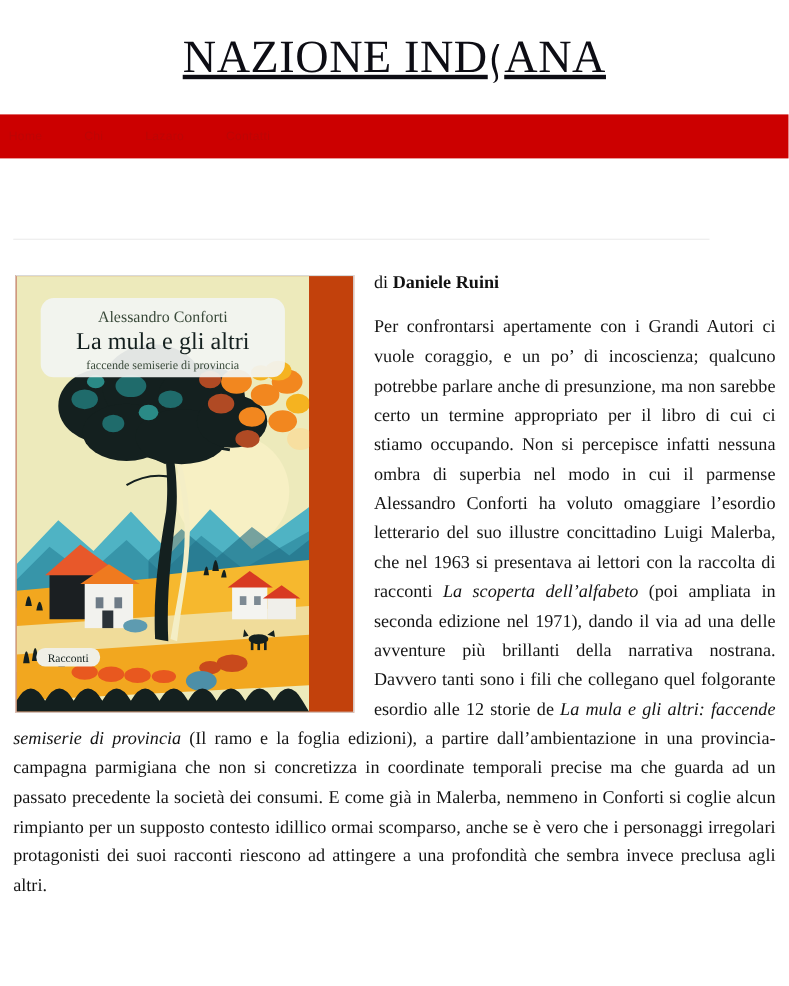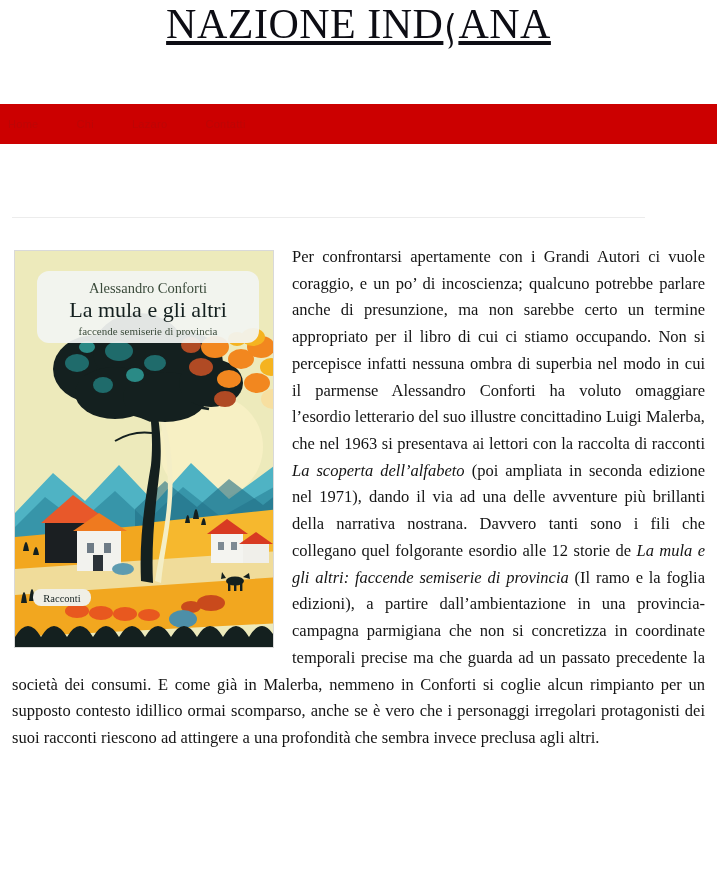--- a/index.html
+++ b/index.html
@@ -8,21 +8,21 @@
     width:717px; height:896px;
     background:#ffffff;
     font-family:"Liberation Serif", serif;
     color:#1a1a1a;
     overflow:hidden;
   }
 
   
   .masthead {
     height:104px;
-    display:flex; justify-content:center;
+    display:flex; align-items:center; justify-content:center;
     background:#ffffff;
   }
   .logo {
     font-family:"Liberation Serif", serif;
     font-size:42px;
     letter-spacing:0.5px;
     color:#0d0d14;
     white-space:nowrap;
     font-weight:400;
     position:relative;
@@ -75,21 +75,21 @@
     text-justify:inter-word;
     max-width:634px;
     letter-spacing:-0.1px;
   }
   .post-title::after { content:""; display:inline-block; width:100%; }
 
   .article { margin-top:26px; }
 
   .cover {
     float:left;
-    width:260px;
+    width:308px;
     height:398px;
     margin:6px 18px 10px 2px;
     border:1px solid #d9d9d9;
     overflow:hidden;
     background:#c2410c;
   }
   .cover svg { display:block; }
 
   .byline {
     font-size:16.5px;
@@ -268,18 +268,19 @@
           <text x="133" y="42" text-anchor="middle" font-family="Liberation Serif, serif" font-size="14.5" fill="#3a4a3a">Alessandro Conforti</text>
           <text x="133" y="66" text-anchor="middle" font-family="Liberation Serif, serif" font-size="22" fill="#14201f">La mula e gli altri</text>
           <text x="133" y="84" text-anchor="middle" font-family="Liberation Serif, serif" font-size="11" fill="#3a4a3a">faccende semiserie di provincia</text>
 
           <rect x="18" y="338" width="58" height="17" rx="8" fill="#f0efe6"></rect>
           <text x="47" y="351" text-anchor="middle" font-family="Liberation Serif, serif" font-size="10.5" fill="#14201f">Racconti</text>
         </g>
       </svg>
     </figure>
 
+    <p class="byline"><span>di </span><b>Daniele Ruini</b></p>
 
     <p class="body-text"><span>Per confrontarsi apertamente con i Grandi Autori ci vuole coraggio, e un po’ di incoscienza; qualcuno potrebbe parlare anche di presunzione, ma non sarebbe certo un termine appropriato per il libro di cui ci stiamo occupando. Non si percepisce infatti nessuna ombra di superbia nel modo in cui il parmense Alessandro Conforti ha voluto omaggiare l’esordio letterario del suo illustre concittadino Luigi Malerba, che nel 1963 si presentava ai lettori con la raccolta di racconti </span><i>La scoperta dell’alfabeto</i><span> (poi ampliata in seconda edizione nel 1971), dando il via ad una delle avventure più brillanti della narrativa nostrana. Davvero tanti sono i fili che collegano quel folgorante esordio alle 12 storie de </span><i>La mula e gli altri: faccende semiserie di provincia</i><span> (Il ramo e la foglia edizioni), a partire dall’ambientazione in una provincia-campagna parmigiana che non si concretizza in coordinate temporali precise ma che guarda ad un passato precedente la società dei consumi. E come già in Malerba, nemmeno in Conforti si coglie alcun rimpianto per un supposto contesto idillico ormai scomparso, anche se è vero che i personaggi irregolari protagonisti dei suoi racconti riescono ad attingere a una profondità che sembra invece preclusa agli altri.</span></p>
 
     <div class="clearer"></div>
   </div>
 </main>
 
 </body></html>

